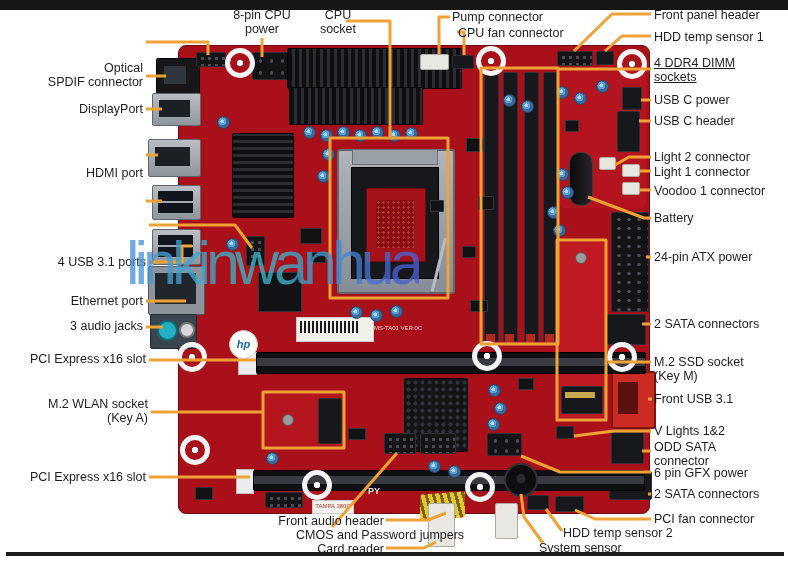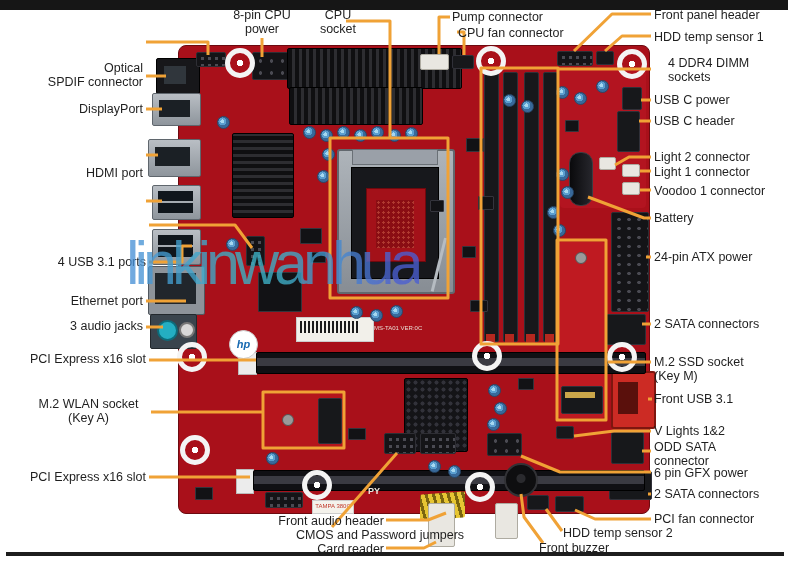--- a/index.html
+++ b/index.html
@@ -228,34 +228,34 @@
   </svg>
 
   <div class="lbl r" style="left:3px;top:61px;width:140px;">Optical
 SPDIF connector</div>
   <div class="lbl r" style="left:3px;top:102px;width:140px;text-align:right;">DisplayPort</div>
   <div class="lbl r" style="left:3px;top:148px;width:140px;margin-top:18px;">HDMI port</div>
   <div class="lbl r" style="left:3px;top:255px;width:143px;">4 USB 3.1 ports</div>
   <div class="lbl r" style="left:3px;top:294px;width:140px;">Ethernet port</div>
   <div class="lbl r" style="left:3px;top:319px;width:140px;">3 audio jacks</div>
   <div class="lbl r" style="left:3px;top:352px;width:143px;">PCI Express x16 slot</div>
-  <div class="lbl r" style="left:16px;top:397px;width:145px;text-align:center;">M.2 WLAN socket
+  <div class="lbl r" style="left:3px;top:397px;width:145px;">M.2 WLAN socket
 (Key A)</div>
   <div class="lbl r" style="left:3px;top:470px;width:143px;">PCI Express x16 slot</div>
 
   <div class="lbl ctr" style="left:214px;top:8px;width:96px;">8-pin CPU
 power</div>
   <div class="lbl ctr" style="left:300px;top:8px;width:76px;">CPU
 socket</div>
   <div class="lbl" style="left:452px;top:10px;">Pump connector</div>
   <div class="lbl" style="left:458px;top:26px;">CPU fan connector</div>
 
   <div class="lbl" style="left:654px;top:8px;">Front panel header</div>
   <div class="lbl" style="left:654px;top:30px;">HDD temp sensor 1</div>
-  <div class="lbl" style="left:668px;top:56px;">4 DDR4 DIMM
+  <div class="lbl" style="left:654px;top:56px;text-decoration:underline;">4 DDR4 DIMM
 sockets</div>
   <div class="lbl" style="left:654px;top:93px;">USB C power</div>
   <div class="lbl" style="left:654px;top:114px;">USB C header</div>
   <div class="lbl" style="left:654px;top:150px;">Light 2 connector</div>
   <div class="lbl" style="left:654px;top:165px;">Light 1 connector</div>
   <div class="lbl" style="left:654px;top:184px;">Voodoo 1 connector</div>
   <div class="lbl" style="left:654px;top:211px;">Battery</div>
   <div class="lbl" style="left:654px;top:250px;">24-pin ATX power</div>
   <div class="lbl" style="left:654px;top:317px;">2 SATA connectors</div>
   <div class="lbl" style="left:654px;top:355px;">M.2 SSD socket
@@ -264,21 +264,21 @@
   <div class="lbl" style="left:654px;top:424px;">V Lights 1&amp;2</div>
   <div class="lbl" style="left:654px;top:440px;">ODD SATA
 connector</div>
   <div class="lbl" style="left:654px;top:466px;">6 pin GFX power</div>
   <div class="lbl" style="left:654px;top:487px;">2 SATA connectors</div>
   <div class="lbl" style="left:654px;top:512px;">PCI fan connector</div>
 
   <div class="lbl r" style="left:244px;top:514px;width:140px;">Front audio header</div>
   <div class="lbl" style="left:296px;top:528px;">CMOS and Password jumpers</div>
   <div class="lbl r" style="left:246px;top:542px;width:138px;">Card reader</div>
-  <div class="lbl" style="left:539px;top:541px;">Front buzzer</div>
+  <div class="lbl" style="left:539px;top:541px;">System sensor</div>
   <div class="lbl" style="left:563px;top:526px;">HDD temp sensor 2</div>
 
   <div id="watermark">linkinwanhua</div>
 
   <div class="c" style="left:0;top:0;width:788px;height:10px;background:#161616;"></div>
   <div class="c" style="left:6px;top:552px;width:778px;height:4px;background:#1d1d1d;"></div>
 
 </div>
 
 </body></html>

